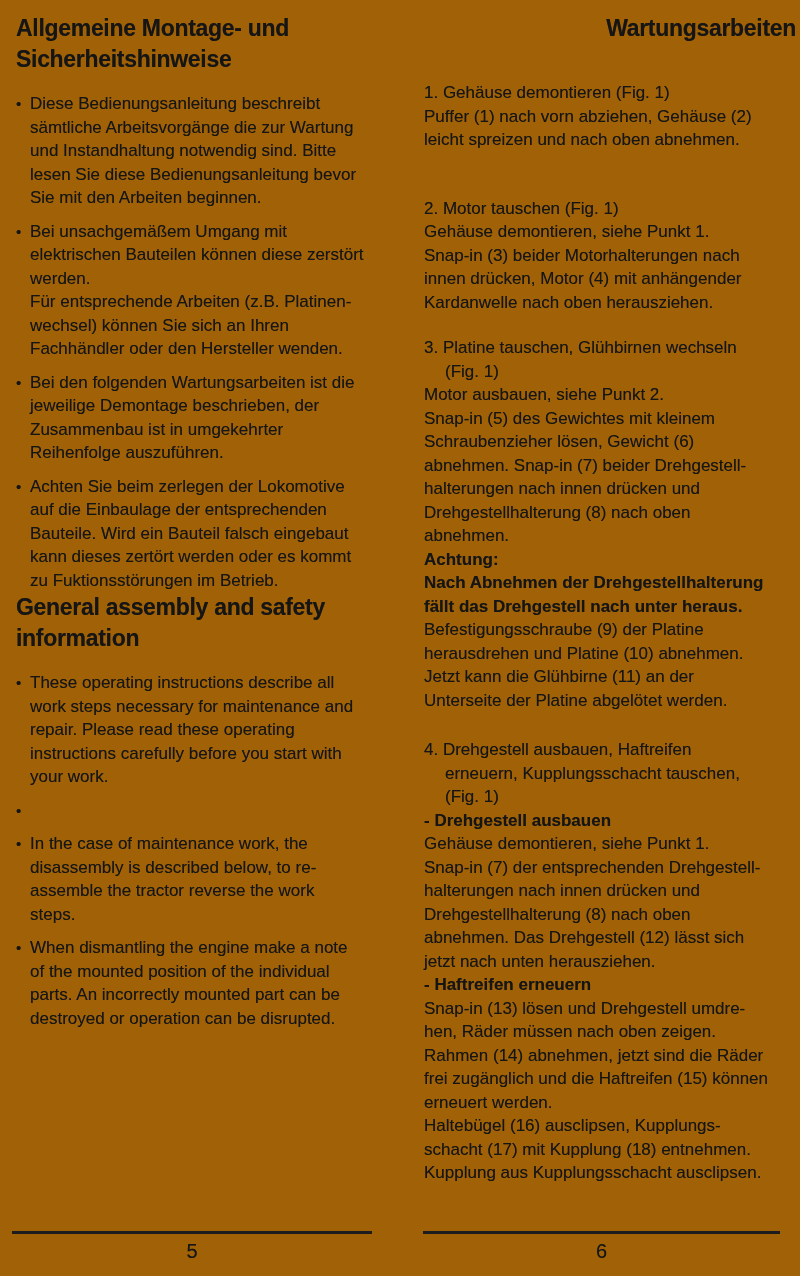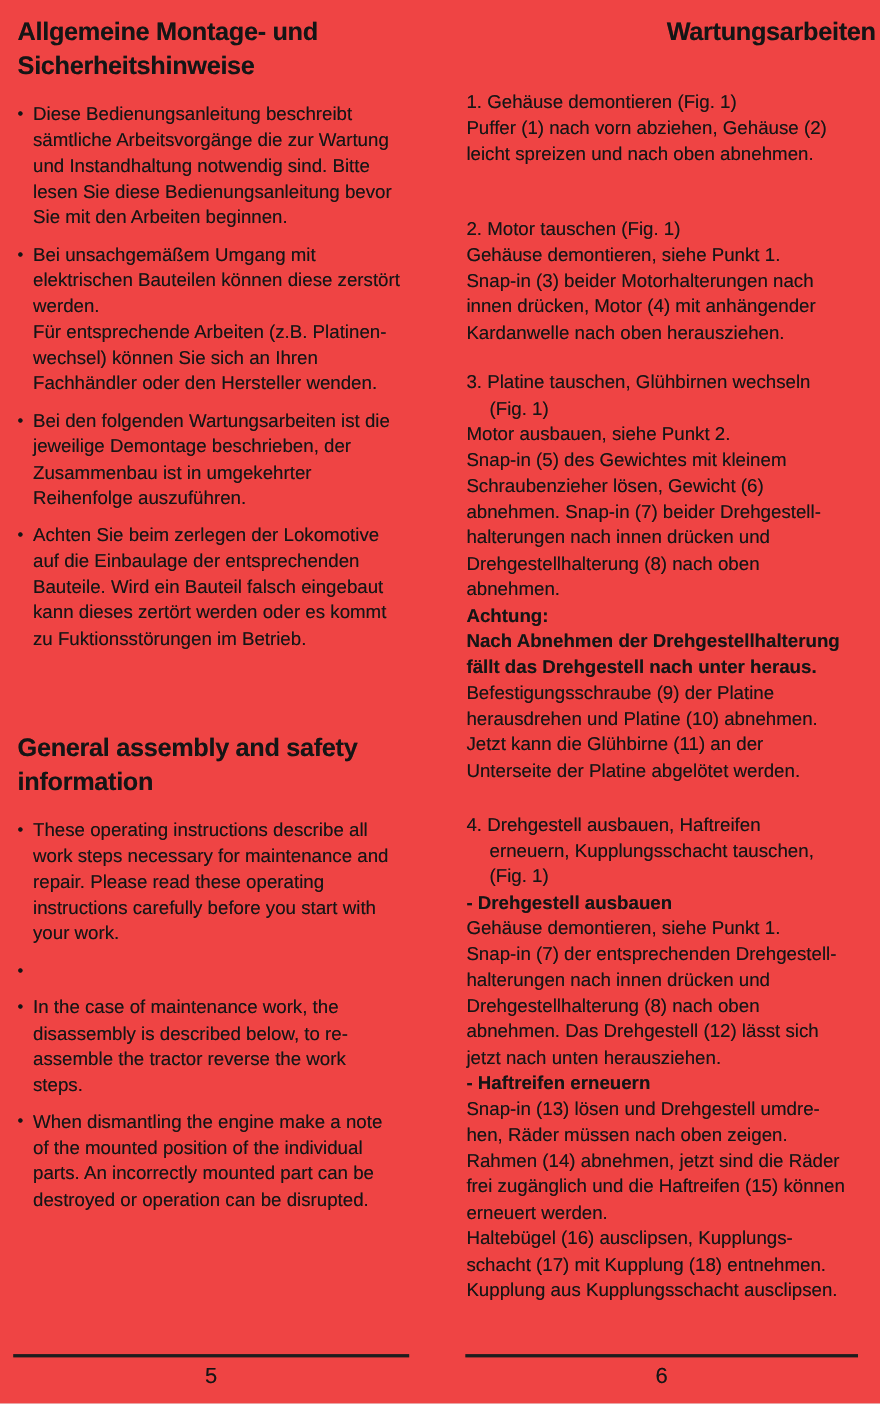--- a/index.html
+++ b/index.html
@@ -5,35 +5,35 @@
   * { margin:0; padding:0; box-sizing:border-box; }
   html,body { background:#e8e8e8; }
   body {
     width:800px; height:1276px;
     font-family:"Liberation Sans", sans-serif;
     color:#151515;
   }
   .page {
     position:relative;
     width:800px; height:1276px;
-    background:#ef4444;
+    background:#a16207;
     overflow:hidden;
     text-shadow:0 0 0.6px rgba(25,25,25,0.55);
   }
   .col { position:absolute; top:0; }
   .col-left  { left:16px;  width:392px; }
   .col-right { left:424px; width:372px; }
 
   .doc-h1 {
     font-size:23px; font-weight:bold; line-height:31px;
     letter-spacing:-0.3px; white-space:pre;
   }
   .col-left .doc-h1.first { margin-top:13px; }
   .col-right .doc-h1 { margin-top:13px;text-align:right; }
-  .doc-h1.second { margin-top:72px; }
+  .doc-h1.second { }
 
   .body-text { font-size:17px; line-height:23.5px; white-space:pre; }
   .bold { font-weight:bold; }
 
   ul.bullets { list-style:none; }
   ul.bullets.de { margin-top:17px; }
   ul.bullets.en { margin-top:17px; }
   ul.bullets li { display:flex; }
   ul.bullets li + li { margin-top:10px; }
   .marker { flex:0 0 14px; width:14px; font-size:15px; line-height:23.5px; }

